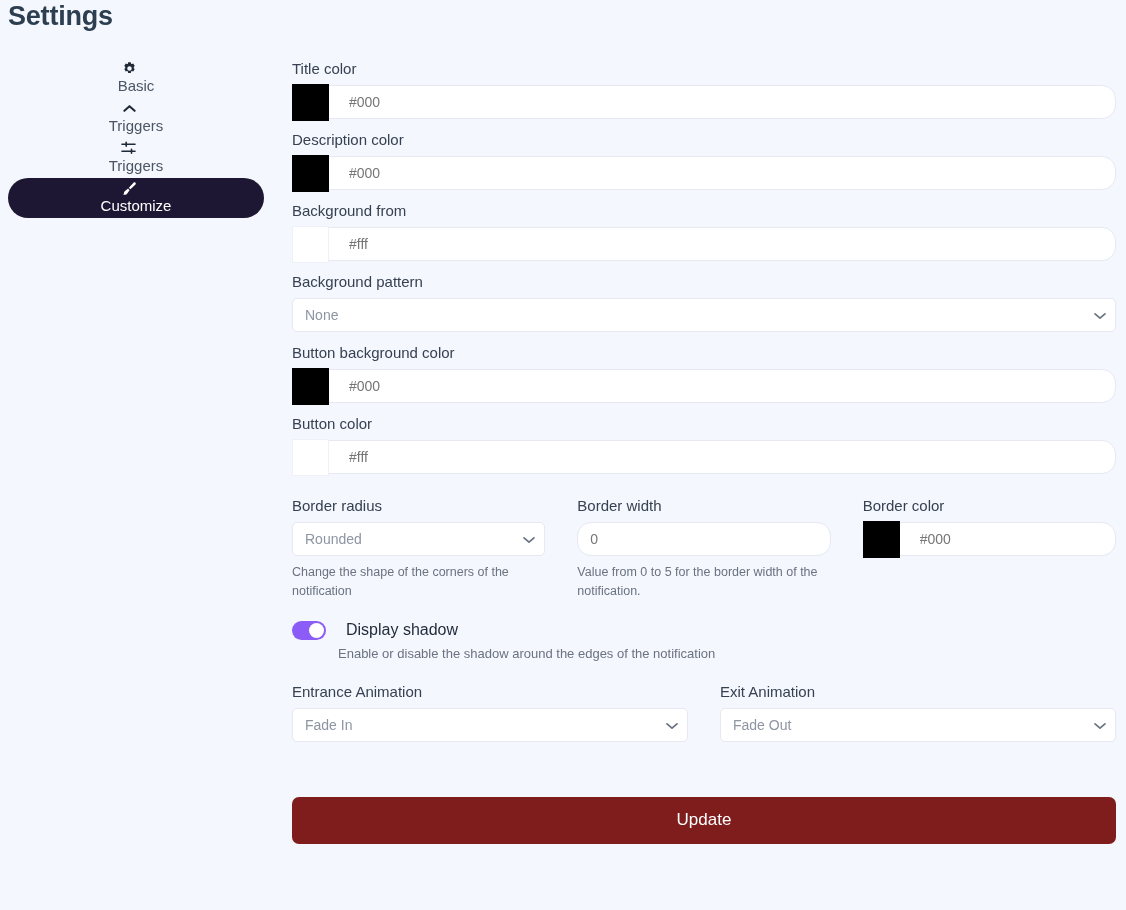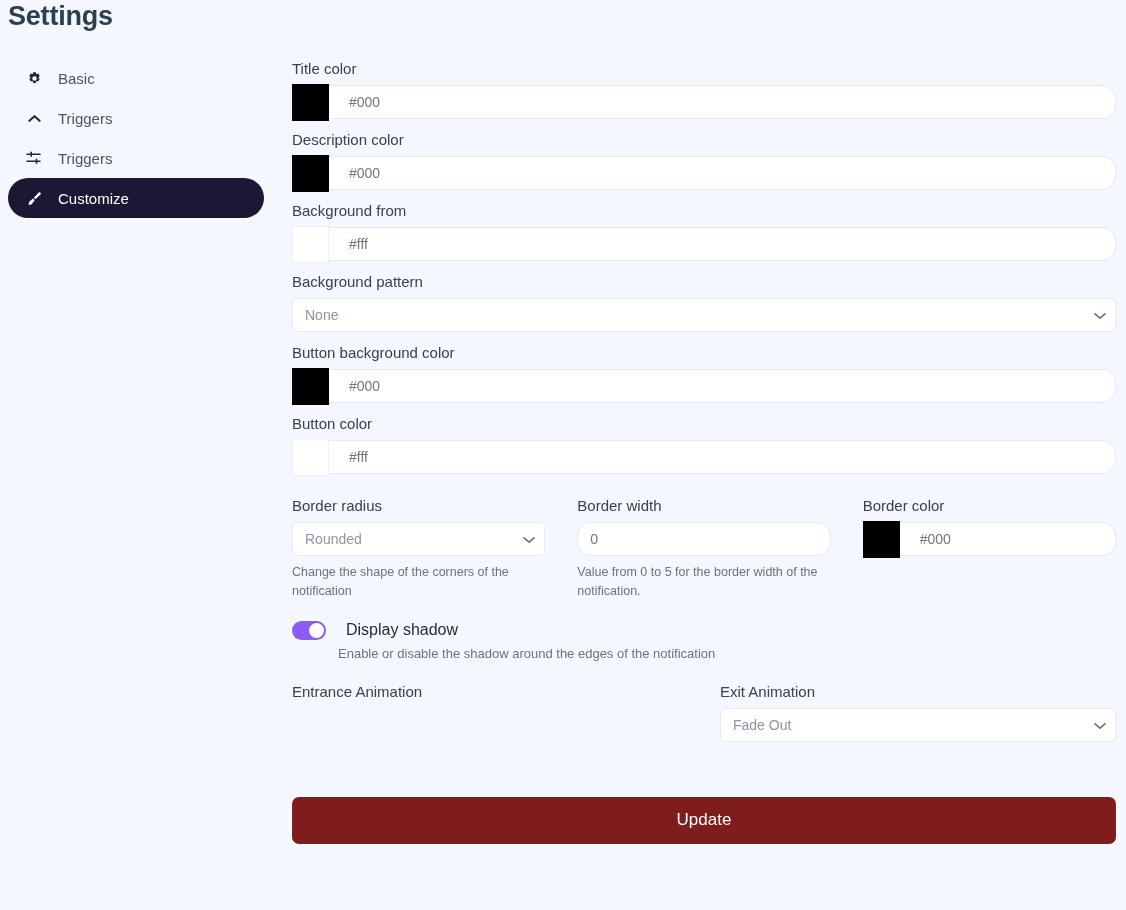--- a/index.html
+++ b/index.html
@@ -31,20 +31,21 @@
   .nav-item {
     display: flex;
     align-items: center;
     height: 40px;
     padding: 0 16px;
     border-radius: 20px;
     margin-bottom: 0px;
     color: #4b5563;
     font-size: 15px;
     cursor: pointer;
+    flex-direction: column;
   }
   .nav-item + .nav-item { margin-top: 0px; }
   .nav-item.active {
     background: #1d1733;
     color: #ffffff;
   }
   .nav-ico {
     width: 20px; height: 20px;
     display: inline-flex;
     align-items: center;
@@ -351,20 +352,30 @@
         <div class="knob"></div>
       </div>
       <span class="toggle-label">Display shadow</span>
     </div>
     <div class="toggle-help">Enable or disable the shadow around the edges of the notification</div>
 
     
     <div class="row2">
       <div class="col2">
         <span class="label">Entrance Animation</span>
+        <div class="sel-wrap">
+          <select class="select">
+            <option>Fade In</option>
+          </select>
+          <span class="sel-chevron">
+            <svg width="12" height="8" viewBox="0 0 12 8" fill="none" stroke="currentColor" stroke-width="1.7" stroke-linecap="round" stroke-linejoin="round">
+                <path d="M1 1.8L6 6.2l5-4.4"></path>
+              </svg>
+          </span>
+        </div>
       </div>
 
       <div class="col2">
         <span class="label">Exit Animation</span>
         <div class="sel-wrap">
           <select class="select">
             <option>Fade Out</option>
           </select>
           <span class="sel-chevron">
             <svg width="12" height="8" viewBox="0 0 12 8" fill="none" stroke="currentColor" stroke-width="1.7" stroke-linecap="round" stroke-linejoin="round">

